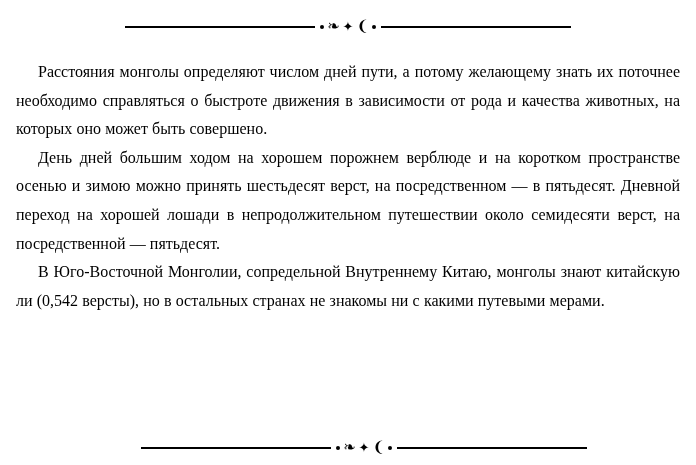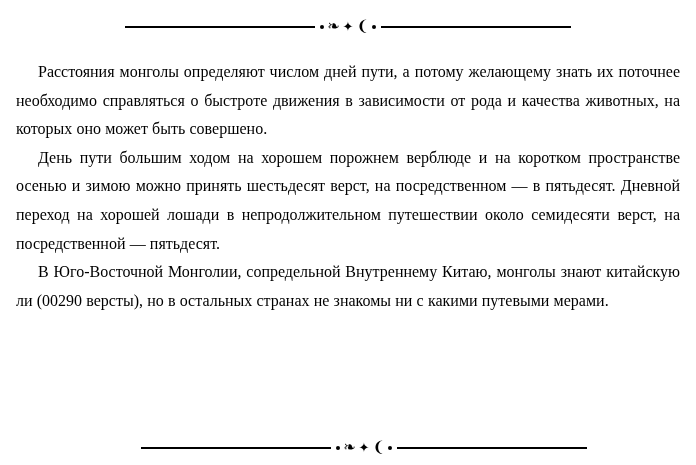--- a/index.html
+++ b/index.html
@@ -96,22 +96,22 @@
       <span class="orn-glyph">❧</span>
       <span class="orn-glyph small">✦</span>
       <span class="orn-glyph">❨</span>
       <span class="orn-dot"></span>
     </span>
     <span class="orn-rule right"></span>
   </div>
 
   <div class="text-block">
     <p class="para">Расстояния монголы определяют числом дней пути, а потому желающему знать их поточнее необходимо справляться о быстроте движения в зависимости от рода и качества животных, на которых оно может быть совершено.</p>
-    <p class="para">День пути большим ходом на хорошем порожнем верблюде и на коротком пространстве осенью и зимою можно принять шестьдесят верст, на посредственном — в пятьдесят. Дневной переход на хорошей лошади в непродолжительном путешествии около семидесяти верст, на посредственной — пятьдесят.</p>
-    <p class="para">В Юго-Восточной Монголии, сопредельной Внутреннему Китаю, монголы знают китайскую ли (00290 версты), но в остальных странах не знакомы ни с какими путевыми мерами.</p>
+    <p class="para">День дней большим ходом на хорошем порожнем верблюде и на коротком пространстве осенью и зимою можно принять шестьдесят верст, на посредственном — в пятьдесят. Дневной переход на хорошей лошади в непродолжительном путешествии около семидесяти верст, на посредственной — пятьдесят.</p>
+    <p class="para">В Юго-Восточной Монголии, сопредельной Внутреннему Китаю, монголы знают китайскую ли (0,542 версты), но в остальных странах не знакомы ни с какими путевыми мерами.</p>
   </div>
 
   <div class="ornament bottom">
     <span class="orn-rule left"></span>
     <span class="orn-center">
       <span class="orn-dot"></span>
       <span class="orn-glyph">❧</span>
       <span class="orn-glyph small">✦</span>
       <span class="orn-glyph">❨</span>
       <span class="orn-dot"></span>

